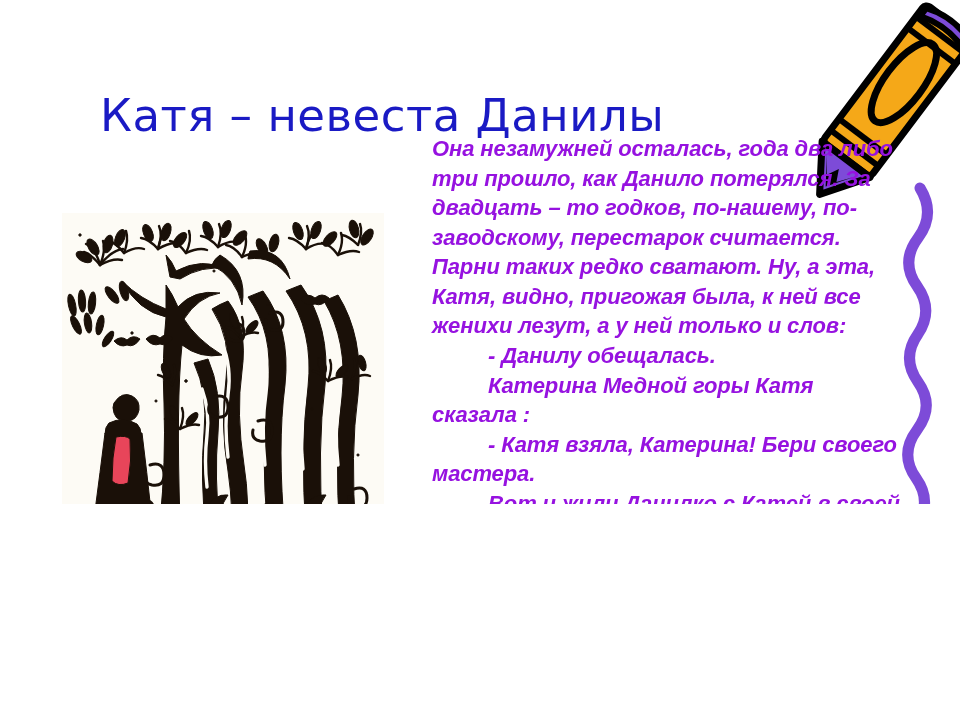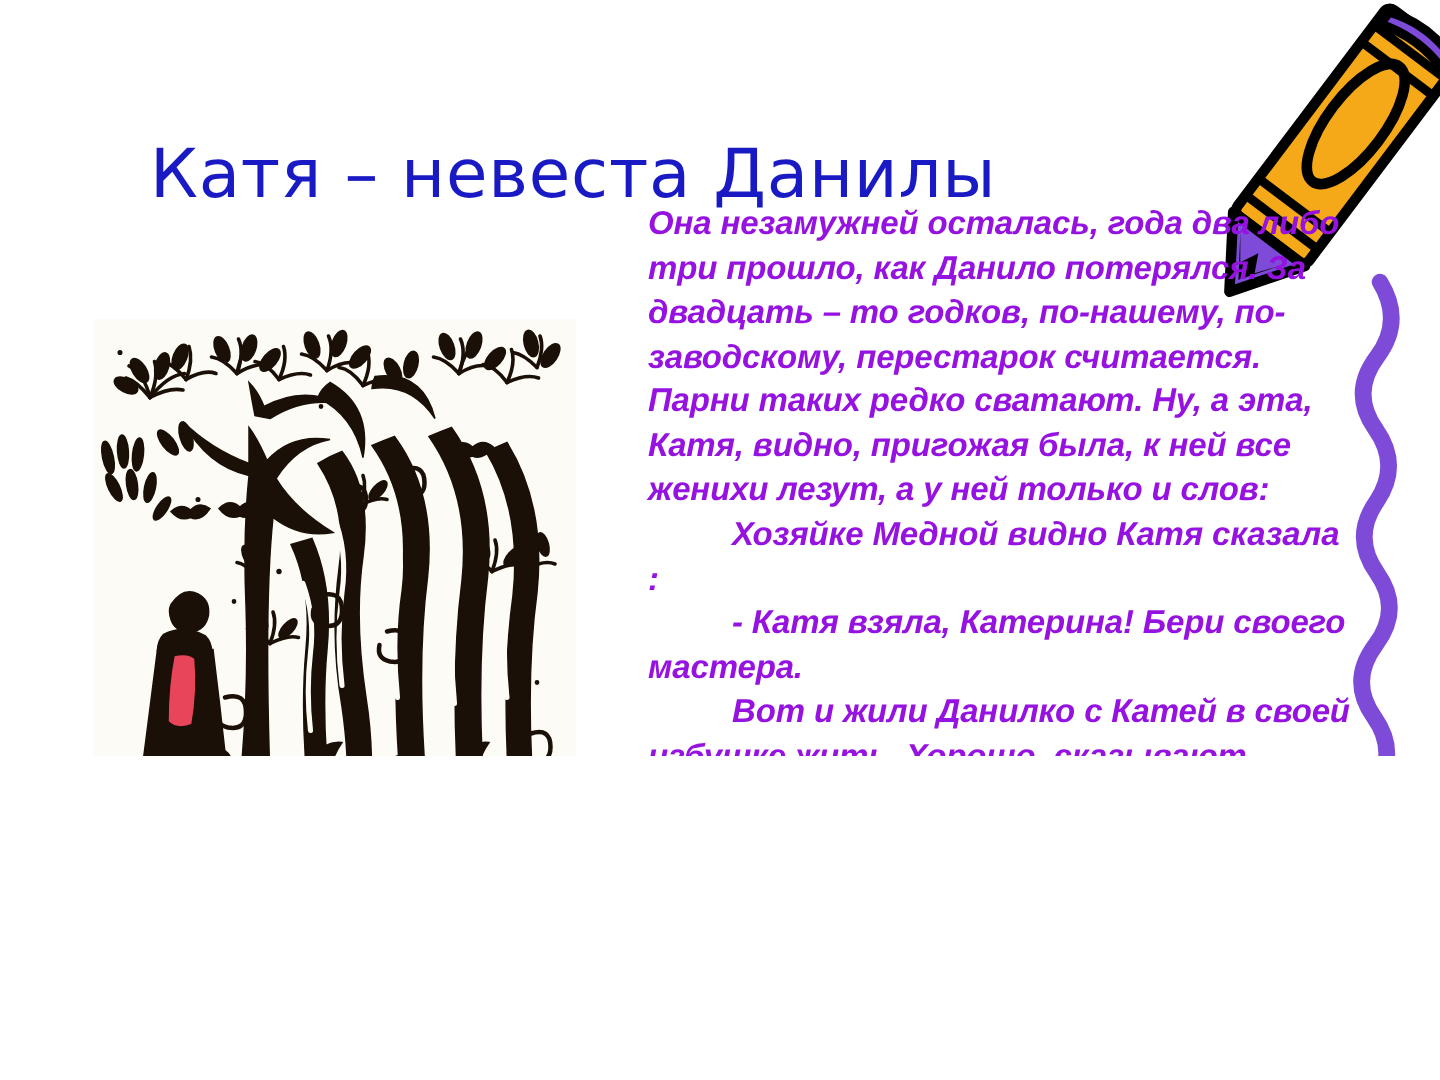--- a/index.html
+++ b/index.html
@@ -262,21 +262,22 @@
               <path d="M77 325 l0 8"></path>
             <path d="M85 325 l0 8"></path>
           </g>
         </g>
       </g>
     </svg>
   </div>
 
   <div id="body-text">
     <p>Она незамужней осталась, года два либо три прошло, как Данило потерялся. За двадцать – то годков, по-нашему, по-заводскому, перестарок считается. Парни таких редко сватают. Ну, а эта, Катя, видно, пригожая была, к ней все женихи лезут, а у ней только и слов:</p>
-    <p class="indent"> Хозяйке Медной видно Катя сказала :</p>
+    <p class="indent">- Данилу обещалась.</p>
+    <p class="indent"> Катерина Медной горы Катя сказала :</p>
     <p class="indent">- Катя взяла, Катерина! Бери своего мастера.</p>
     <p class="indent">Вот и жили Данилко с Катей в своей избушке жить. Хорошо, сказывают, жили, согласно.</p>
   </div>
 
   <div id="crayon-top-right" class="crayon-art">
     <svg viewBox="0 0 172 230" xmlns="http://www.w3.org/2000/svg" aria-hidden="true">
       <g transform="rotate(37 86 115)">
 
         <rect x="56" y="6" width="60" height="172" rx="5" fill="#f5a818" stroke="#000" stroke-width="7"></rect>
 

